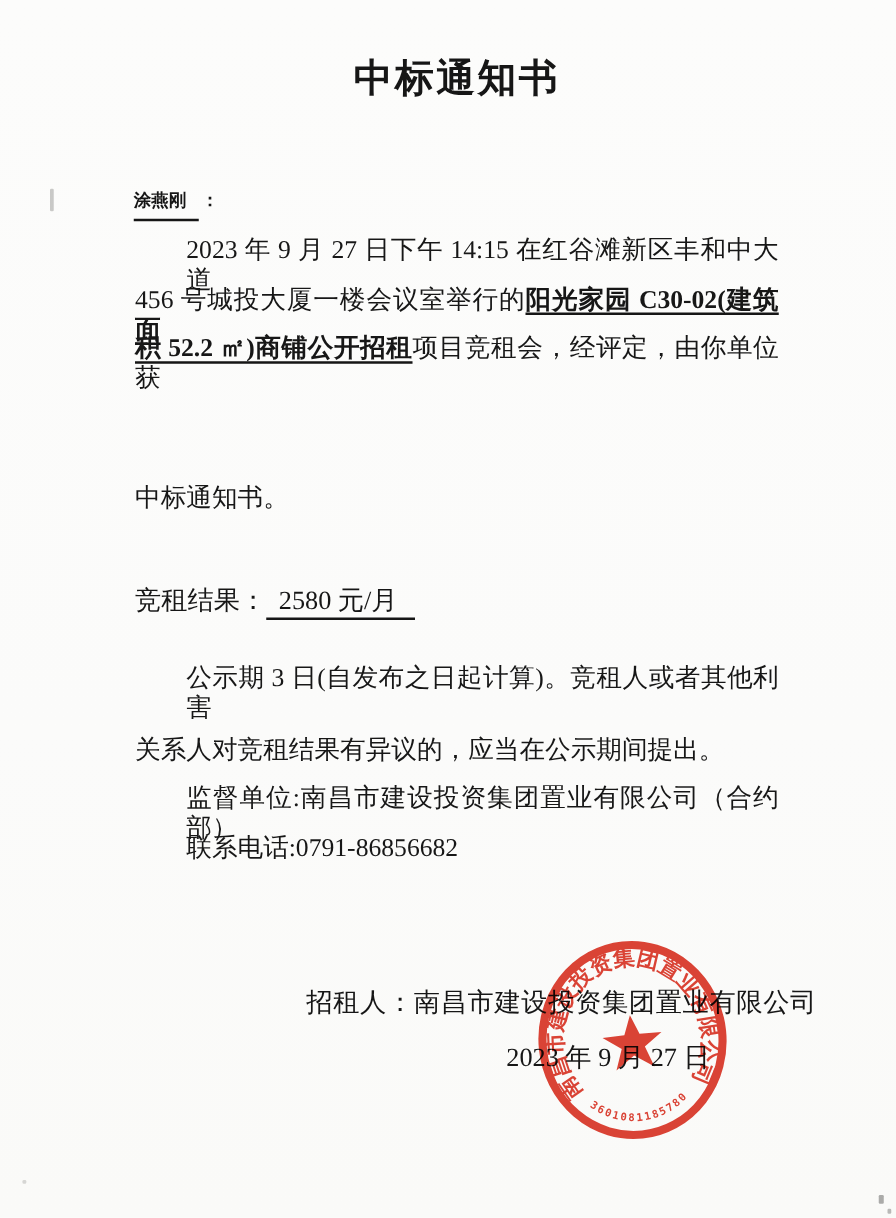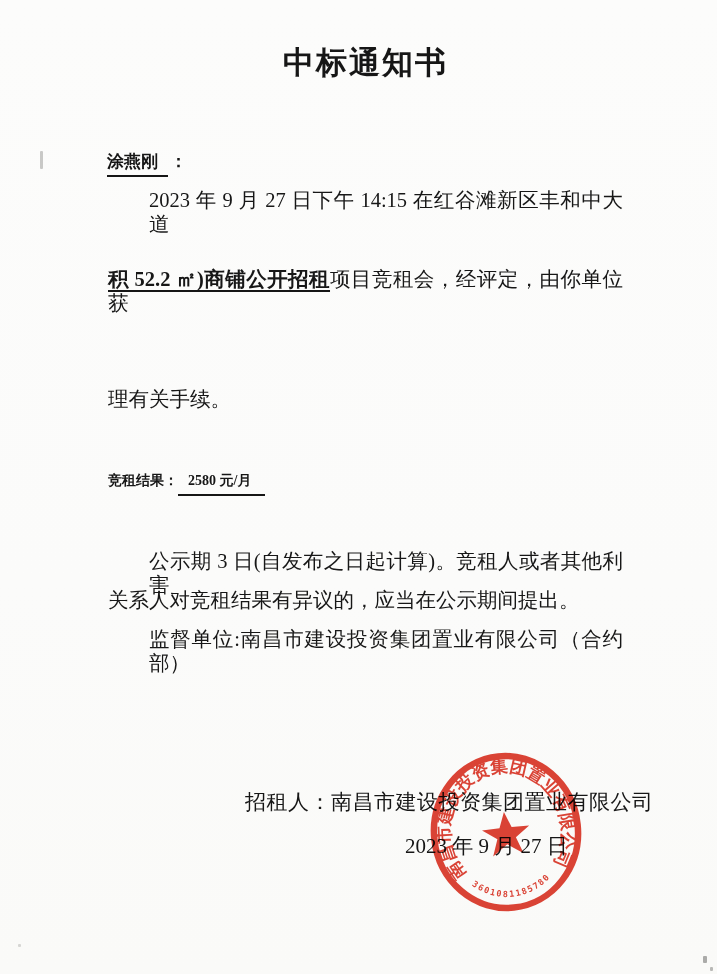--- a/index.html
+++ b/index.html
@@ -12,21 +12,21 @@
     color:#161616;
     overflow:hidden;
   }
   .title{
     position:absolute;top:44px;left:108px;width:515px;
     margin:0;text-align:center;
     font-size:31px;font-weight:700;letter-spacing:2px;line-height:38px;
   }
   .salutation{
     position:absolute;top:149px;left:107px;
-    font-size:17px;font-weight:700;line-height:25px;
+    font-size:14px;font-weight:700;line-height:25px;
   }
   .salutation .name{
     display:inline-block;padding-right:10px;padding-bottom:1px;
     border-bottom:2px solid #161616;
   }
   .salutation .colon{margin-left:2px;}
   .bline{
     position:absolute;left:108px;width:515px;
     font-size:20.5px;line-height:24px;
     text-align:justify;
@@ -38,28 +38,28 @@
     font-weight:700;
     text-decoration:underline;
     text-decoration-thickness:1.5px;
     text-underline-offset:4px;
     text-decoration-color:#161616;
   }
   .t1{top:188px;} .t2{top:228px;} .t3{top:267px;}
   .t4{top:307px;} .t5{top:347px;} .t6{top:387px;}
   .result{
     position:absolute;top:468px;left:108px;
-    font-size:14px;font-weight:700;line-height:25px;
+    font-size:21px;font-weight:400;line-height:25px;
   }
   .result .value{
     display:inline-block;
     padding:0 14px 1px 10px;
     border-bottom:2px solid #161616;
   }
-  .n1{top:549px;} .n2{top:588px;} .n3{top:627px;} .n4{top:667px;}
+  .n1{top:531px;} .n2{top:588px;} .n3{top:627px;} .n4{top:667px;}
   .sign-party{
     position:absolute;top:790px;left:245px;
     font-size:21px;line-height:25px;letter-spacing:0.5px;
   }
   .sign-date{
     position:absolute;top:834px;left:405px;
     font-size:21px;line-height:25px;
   }
   .seal{
     position:absolute;left:423px;top:746px;
@@ -85,37 +85,39 @@
 <div class="page">
 
   <h1 class="title">中标通知书</h1>
 
   <div class="salutation">
     <span class="name">涂燕刚</span><span class="colon">：</span>
   </div>
 
   <div class="bline jfull indent t1"><span>2023 年 9 月 27 日下午 14:15 在红谷滩新区丰和中大道</span></div>
 
+  <div class="bline jfull t2"><span>456 号城投大厦一楼会议室举行的</span><span class="uline">阳光家园 C30-02(建筑面</span></div>
 
   <div class="bline jfull t3"><span class="uline">积 52.2 ㎡)商铺公开招租</span><span>项目竞租会，经评定，由你单位获</span></div>
 
 
 
-  <div class="bline t6"><span>理有关手续。</span></div>
+  <div class="bline t6"><span>中标通知书。</span></div>
 
   <div class="result">
     <span>竞租结果：</span><span class="value">2580 元/月</span>
   </div>
 
   <div class="bline jfull indent n1"><span>公示期 3 日(自发布之日起计算)。竞租人或者其他利害</span></div>
 
   <div class="bline indent n3"><span>监督单位:南昌市建设投资集团置业有限公司（合约部）</span></div>
 
   <div class="bline n2"><span>关系人对竞租结果有异议的，应当在公示期间提出。</span></div>
 
+  <div class="bline indent n4"><span>联系电话:0791-86856682</span></div>
 
   <div class="sign-party">招租人：南昌市建设投资集团置业有限公司</div>
 
   <div class="sign-date">2023 年 9 月 27 日</div>
 
   <svg class="seal" viewBox="0 0 166 174" xmlns="http://www.w3.org/2000/svg">
     <defs>
       <path id="sealArcTop" d="M 40.1 124.6 A 56 60 0 1 1 125.9 124.6" fill="none"></path>
       <path id="sealArcBottom" d="M 43.8 135.8 A 61 65 0 0 0 122.2 135.8" fill="none"></path>
     </defs>

